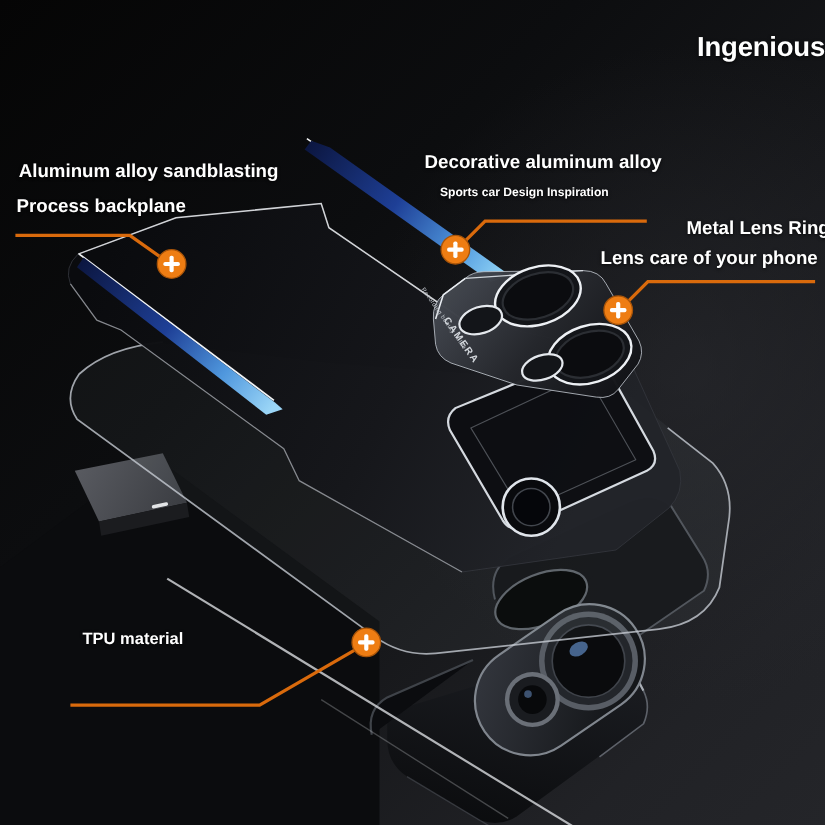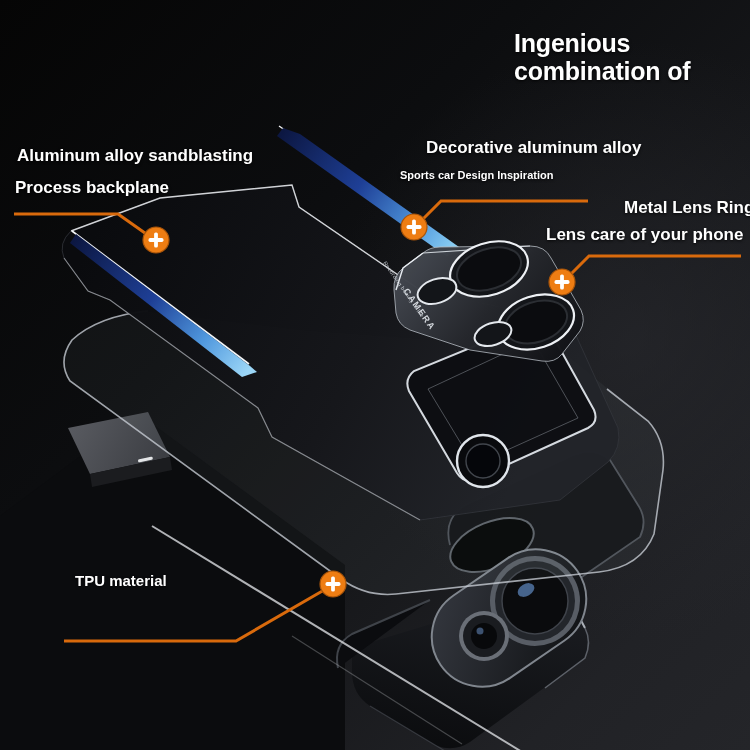--- a/index.html
+++ b/index.html
@@ -5,29 +5,29 @@
   html,body{margin:0;padding:0;background:#000;}
   #stage{
     position:relative;width:750px;height:750px;overflow:hidden;
     background:#0a0a0c;
     font-family:"Liberation Sans","DejaVu Sans",sans-serif;
   }
   #scene{position:absolute;left:0;top:0;}
   .lbl{
     position:absolute;color:#fff;font-weight:bold;
     text-shadow:0 1px 3px rgba(0,0,0,.85);
-    white-space:nowrap;line-height:1.15;
+    white-space:nowrap;line-height:1.15;text-align:right;
   }
   #title{
     left:514px;top:29px;width:236px;font-size:25px;line-height:28px;
     letter-spacing:-0.2px;white-space:normal;
   }
   .l-backplane-1{left:17px;top:146px;font-size:17px;}
   .l-backplane-2{left:15px;top:178px;font-size:17px;}
-  .l-deco-1{left:386px;top:138px;font-size:17px;margin-left:40px;}
+  .l-deco-1{left:386px;top:138px;font-size:17px;}
   .l-deco-2{left:400px;top:169px;font-size:11px;}
   .l-lens-1{left:624px;top:198px;font-size:17px;}
   .l-lens-2{left:546px;top:225px;font-size:17px;}
   .l-tpu-1{left:75px;top:572px;font-size:15px;}
   .l-tpu-2{left:73px;top:601px;font-size:11.5px;width:190px;line-height:16px;white-space:normal;}
 </style>
 </head>
 <body>
 
 <div id="stage">
@@ -185,21 +185,20 @@
       <g transform="translate(333,584)">
         <circle r="13" fill="#ee7d13" stroke="#a85409" stroke-width="1.2"></circle>
         <rect x="-7.5" y="-1.9" width="15" height="3.8" rx="1.6" fill="#fff"></rect>
         <rect x="-1.9" y="-7.5" width="3.8" height="15" rx="1.6" fill="#fff"></rect>
       </g>
     </g>
   </svg>
 
   <div id="title" class="lbl">
     <div>Ingenious</div>
-    <div>combination of</div>
   </div>
 
   <div class="lbl l-backplane-2">Process backplane</div>
   <div class="lbl l-backplane-1">Aluminum alloy sandblasting</div>
 
   <div class="lbl l-deco-1">Decorative aluminum alloy</div>
   <div class="lbl l-deco-2">Sports car Design Inspiration</div>
 
   <div class="lbl l-lens-1">Metal Lens Ring</div>
   <div class="lbl l-lens-2">Lens care of your phone</div>

